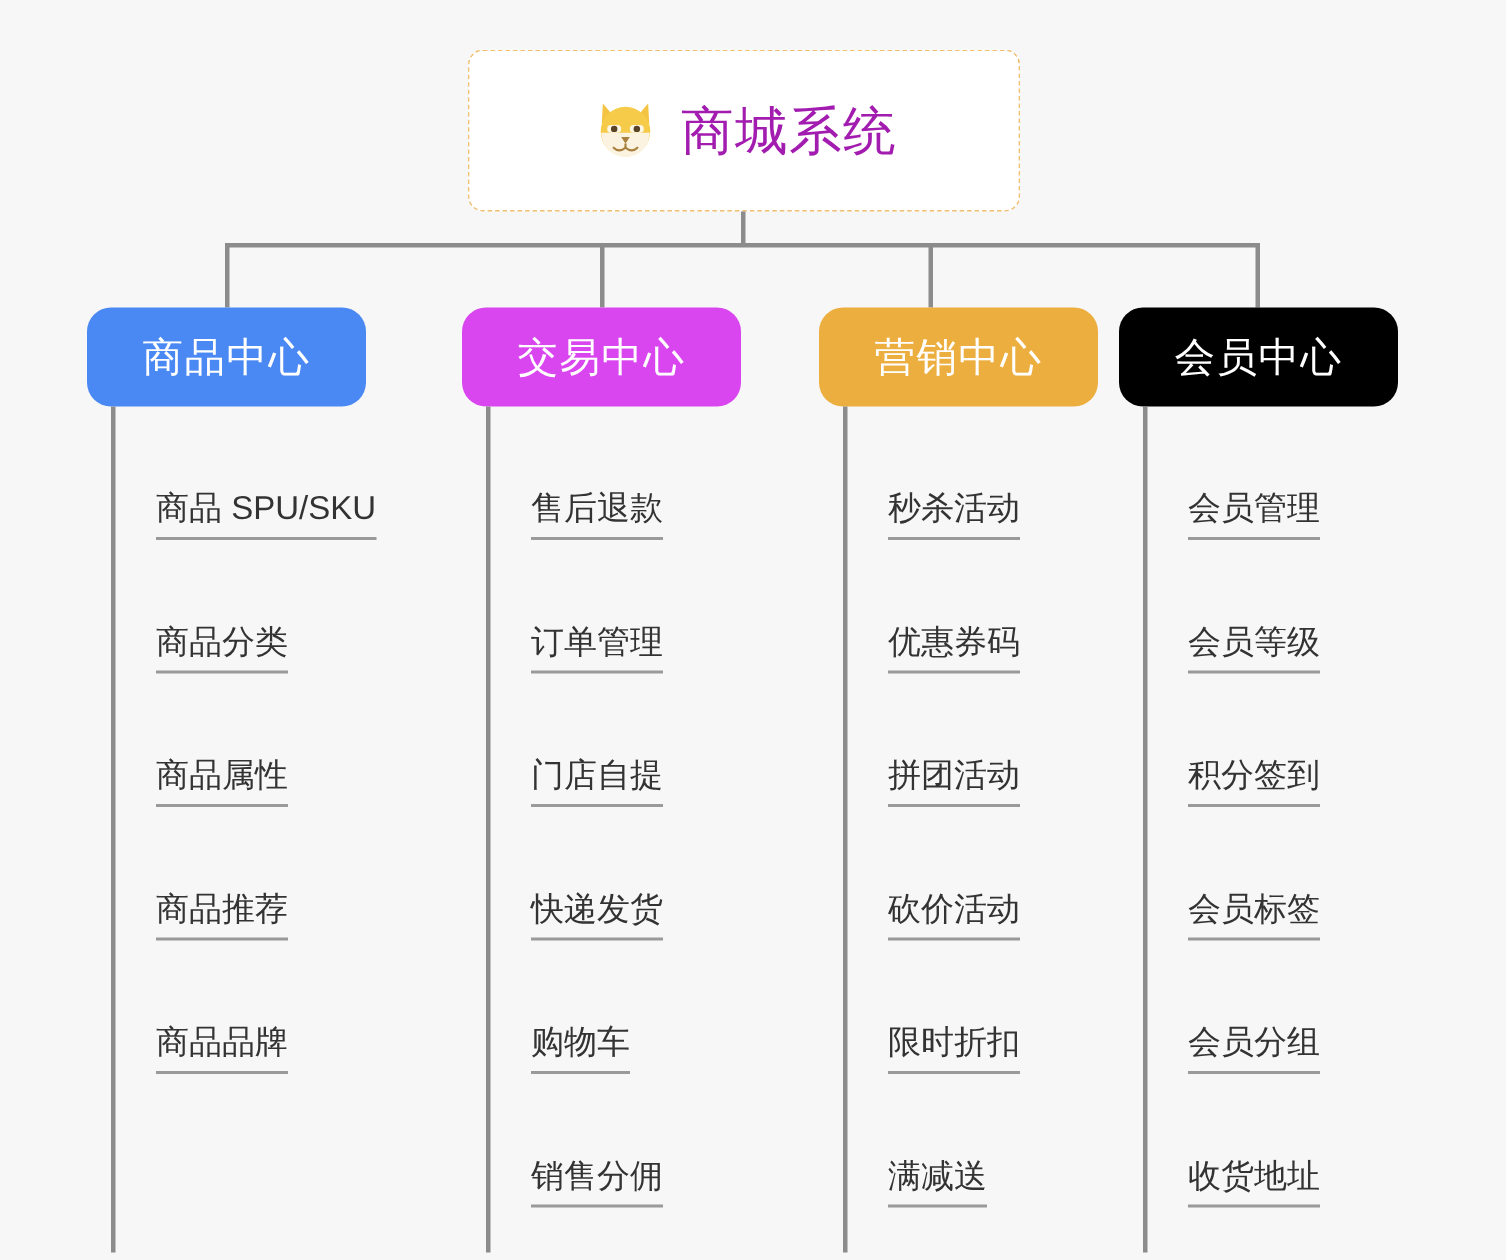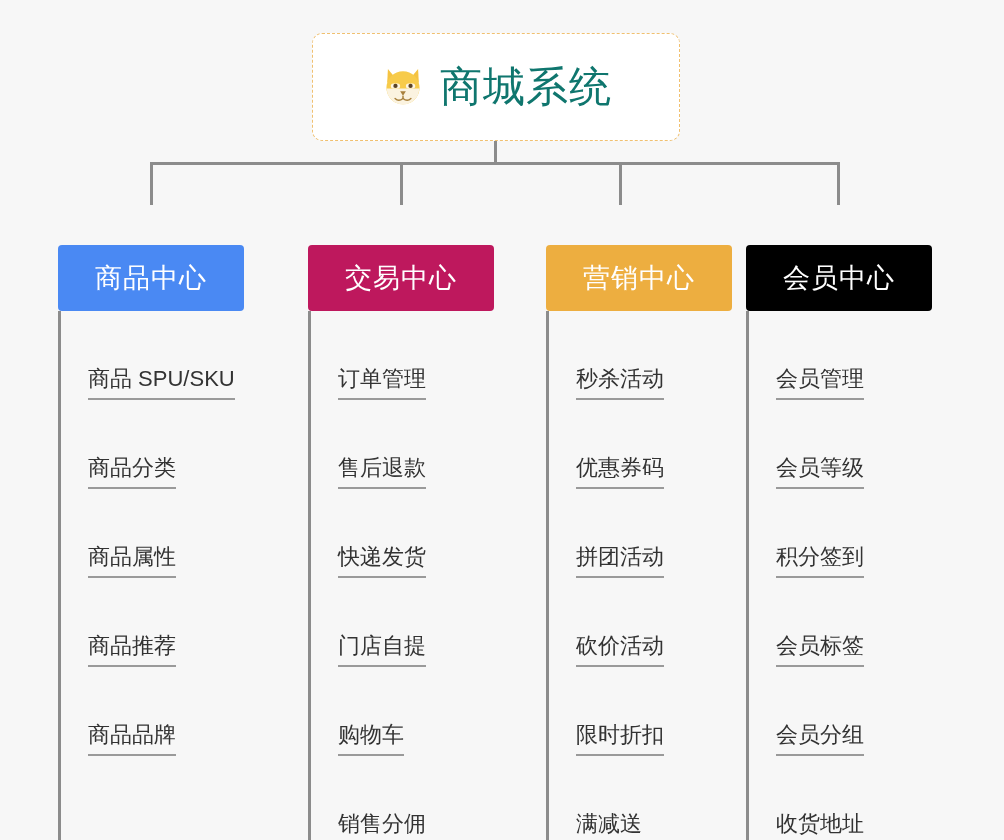--- a/index.html
+++ b/index.html
@@ -38,22 +38,22 @@
   }
   .root-emoji {
     font-size: 40px;
     line-height: 1;
     display: block;
     width: 46px;
     height: 46px;
   }
   .root-emoji svg { display: block; }
   .root-title {
-    font-size: 42px;
-    color: #0f766e;
+    font-size: 35px;
+    color: #a21caf;
     letter-spacing: 1px;
     white-space: nowrap;
   }
 
   
   .conn {
     position: absolute;
     background: #8c8c8c;
   }
   .conn-stem {            
@@ -74,35 +74,34 @@
     height: 43px;
   }
 
   
   .column {
     position: absolute;
     top: 205px;
   }
   .col-header {
     height: 66px;
-    border-radius: 4px;
+    border-radius: 16px;
     display: flex;
     align-items: center;
     justify-content: center;
     color: #ffffff;
     font-size: 27px;
     letter-spacing: 1px;
     box-sizing: border-box;
-    margin-top: 40px;
   }
 
   
   .leaf-list {
     position: relative;
-    margin-left: 0;
+    margin-left: 16px;
     padding-left: 0;
   }
   .leaf-trunk {
     position: absolute;
     left: 0;
     top: 0;
     width: 3px;
     background: #8c8c8c;
   }
   .leaf-item {
@@ -172,36 +171,36 @@
       <div class="leaf-item">
           <span class="leaf-label">商品推荐</span>
         </div>
       <div class="leaf-item">
           <span class="leaf-label">商品品牌</span>
         </div>
     </div>
   </div>
 
   <div class="column" style="left:308px;width:186px;">
-    <div class="col-header" style="background:#be185d;">
+    <div class="col-header" style="background:#d946ef;">
       <span>交易中心</span>
     </div>
     <div class="leaf-list">
       <div class="leaf-trunk" style="height:564px;"></div>
       <div class="leaf-item">
+          <span class="leaf-label">售后退款</span>
+        </div>
+      <div class="leaf-item">
           <span class="leaf-label">订单管理</span>
         </div>
       <div class="leaf-item">
-          <span class="leaf-label">售后退款</span>
+          <span class="leaf-label">门店自提</span>
         </div>
       <div class="leaf-item">
           <span class="leaf-label">快递发货</span>
-        </div>
-      <div class="leaf-item">
-          <span class="leaf-label">门店自提</span>
         </div>
       <div class="leaf-item">
           <span class="leaf-label">购物车</span>
         </div>
       <div class="leaf-item">
           <span class="leaf-label">销售分佣</span>
         </div>
     </div>
   </div>
 

